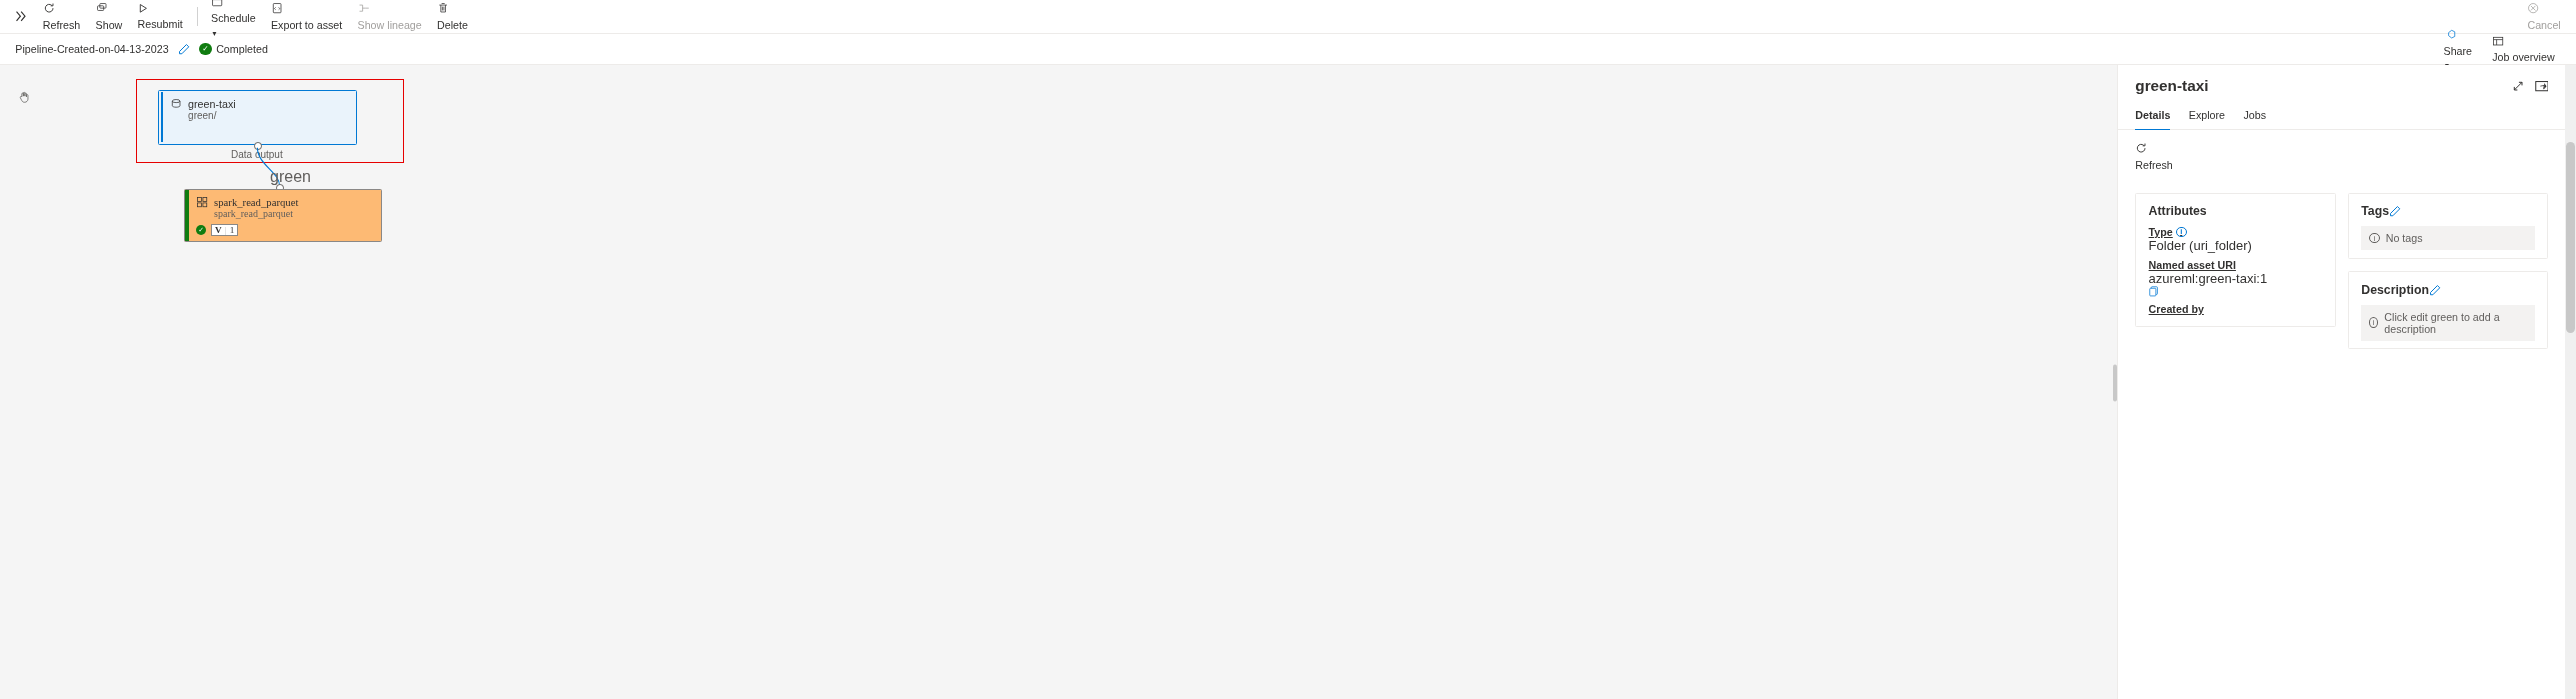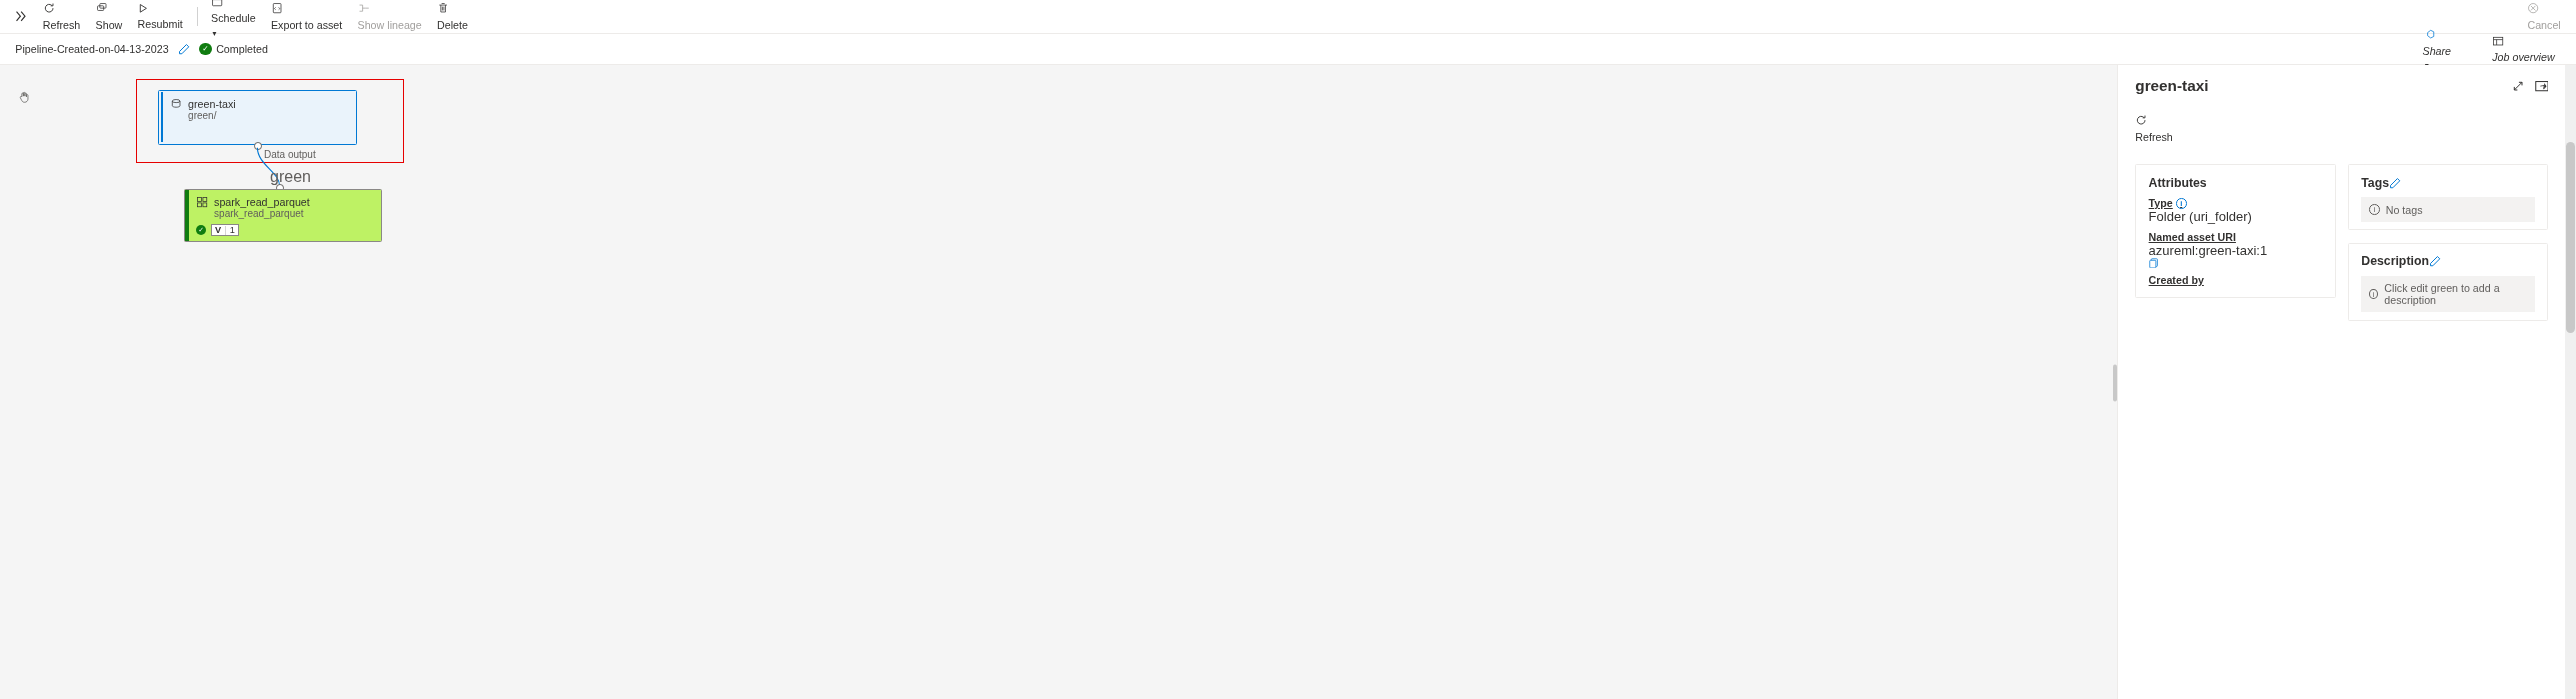--- a/index.html
+++ b/index.html
@@ -8,21 +8,21 @@
     
     .toolbar { display: flex; align-items: center; height: 34px; padding: 0 9.2px; border-bottom: 0.8px solid #edebe9; gap: 3.1px; }
     .toolbar-item { display: flex; align-items: flex-start; gap: 4.6px; padding: 4.6px 6.1px; cursor: pointer; border-radius: 1.5px; color: #323130; flex-direction: column; }
     .toolbar-item.disabled { color: #a19f9d; cursor: default; }
     .toolbar-sep { width: 0.8px; height: 18.4px; background: #d1d1d1; margin: 0 4.6px; }
     .toolbar-spacer { flex: 1; }
     .chevron-small { font-size: 7.7px; margin-left: 1.5px; }
 
     
     .infobar { display: flex; align-items: center; height: 31px; padding: 0 15.3px; border-bottom: 0.8px solid #edebe9; gap: 9.2px; }
-    .infobar-right { margin-left: auto; display: flex; gap: 29px; align-items: center; font-style: italic; }
+    .infobar-right { margin-left: auto; display: flex; gap: 8px; align-items: center; }
     .pipeline-name { font-size: 10.7px; font-weight: 400; }
     .edit-btn { color: #0078d4; cursor: pointer; }
     .status-pill { display: flex; align-items: center; gap: 4.6px; }
     .status-check { width: 12.3px; height: 12.3px; border-radius: 50%; background: #107c10; display: flex; align-items: center; justify-content: center; color: #fff; font-size: 7.7px; }
 
     
     .main { display: flex; height: calc(100vh - 64px); position: relative; }
     .canvas { flex: 1; background: #f5f5f5; position: relative; overflow: hidden; }
     .right-panel { width: 448px; background: #fff; border-left: 0.8px solid #edebe9; display: flex; flex-direction: column; position: relative; }
     .vscroll { width: 10.7px; background: #f0f0f0; position: relative; }
@@ -33,21 +33,21 @@
 
     
     .node-highlight { position: absolute; border: 1.5px solid #e60000; }
     .data-node { position: absolute; background: #eaf3fb; border: 0.8px solid #0078d4; border-radius: 1.5px; padding: 7.7px 10.7px; cursor: pointer; }
     .data-node-border { position: absolute; left: 1.5px; top: 1.5px; bottom: 1.5px; width: 2.3px; background: #0078d4; }
     .data-node-title { display: flex; align-items: center; gap: 6.1px; font-size: 10.7px; }
     .data-node-sub { color: #605e5c; font-size: 10px; margin-left: 18.4px; }
     .port-label { color: #605e5c; font-size: 10px; }
     .port { width: 7.7px; height: 7.7px; border: 0.8px solid #605e5c; border-radius: 50%; background: #fff; position: absolute; }
 
-    .compute-node { position: absolute; background: #bef264; border: 0.8px solid #8a8886; border-radius: 1.5px; padding: 6.1px 7.7px 4.6px 10.7px; }
+    .compute-node { position: absolute; background: #fdba74; border: 0.8px solid #8a8886; border-radius: 1.5px; padding: 6.1px 7.7px 4.6px 10.7px; font-family: Liberation Serif, serif; }
     .compute-node-border { position: absolute; left: 0; top: 0; bottom: 0; width: 3.8px; background: #107c10; }
     .compute-title { display: flex; align-items: center; gap: 6.1px; font-size: 10.7px; }
     .compute-sub { color: #605e5c; font-size: 10px; margin-left: 18.4px; }
     .compute-footer { display: flex; align-items: center; gap: 4.6px; margin-top: 4.6px; margin-left: 0; }
     .mini-check { width: 10.7px; height: 10.7px; border-radius: 50%; background: #107c10; color: #fff; font-size: 6.9px; display: flex; align-items: center; justify-content: center; }
     .vbox { border: 0.8px solid #8a8886; padding: 0 3.1px; font-size: 9.2px; display: flex; align-items: center; gap: 3.1px; background: #fff; }
 
     .edge-label { position: absolute; color: #605e5c; font-size: 16px; text-align: right; }
 
     
@@ -190,21 +190,21 @@
       <div class="data-node-title">
         <svg width="12.3" height="12.3" viewBox="0 0 16 16">
             <ellipse cx="8" cy="4" rx="5" ry="2" stroke="#323130" fill="none"></ellipse>
             <path d="M3 4v6c0 1.1 2.2 2 5 2s5-.9 5-2V4" stroke="#323130" fill="none"></path>
           </svg>
         <span>green-taxi</span>
       </div>
       <div class="data-node-sub">green/</div>
     </div>
     <div class="port" style="left:254px; top:77px;"></div>
-    <div class="port-label" style="position:absolute; left:231px; top:84px;margin-left:33px;">Data output</div>
+    <div class="port-label" style="position:absolute; left:231px; top:84px;">Data output</div>
 
     <svg class="svg-overlay" viewBox="0 0 2764 829" width="2117" height="635">
       <path d="M336 108 C 336 130, 365 140, 365 158" stroke="#0078d4" stroke-width="1.5" fill="none"></path>
     </svg>
 
     <div class="edge-label" style="left:270px; top:103px;">green</div>
 
     <div class="port" style="left:276px; top:119px;"></div>
 
     <div class="compute-node" style="left:184px; top:124px; width:198px;">
@@ -245,20 +245,25 @@
           <svg width="13.8" height="12.3" viewBox="0 0 18 16">
               <rect x="1" y="2" width="16" height="12" stroke="#323130" fill="none" stroke-width="1.3"></rect>
               <path d="M7 8l5-1-1 5" stroke="#323130" fill="none"></path>
               <path d="M7 8h6v6" stroke="#323130" fill="none" style="display:none"></path>
               <path d="M12 4l3 4-3 4" fill="#323130"></path>
             </svg>
         </span>
       </div>
     </div>
 
+    <div class="rp-tabs">
+      <div class="rp-tab active">Details</div>
+      <div class="rp-tab">Explore</div>
+      <div class="rp-tab">Jobs</div>
+    </div>
 
     <div class="rp-refresh">
       <div class="toolbar-item" style="padding-left:0;">
         <svg width="12.3" height="12.3" viewBox="0 0 16 16">
             <path d="M13 8a5 5 0 1 1-1.5-3.5M13 2v3h-3" stroke="#323130" stroke-width="1.2" fill="none"></path>
           </svg>
         <span>Refresh</span>
       </div>
     </div>
 

